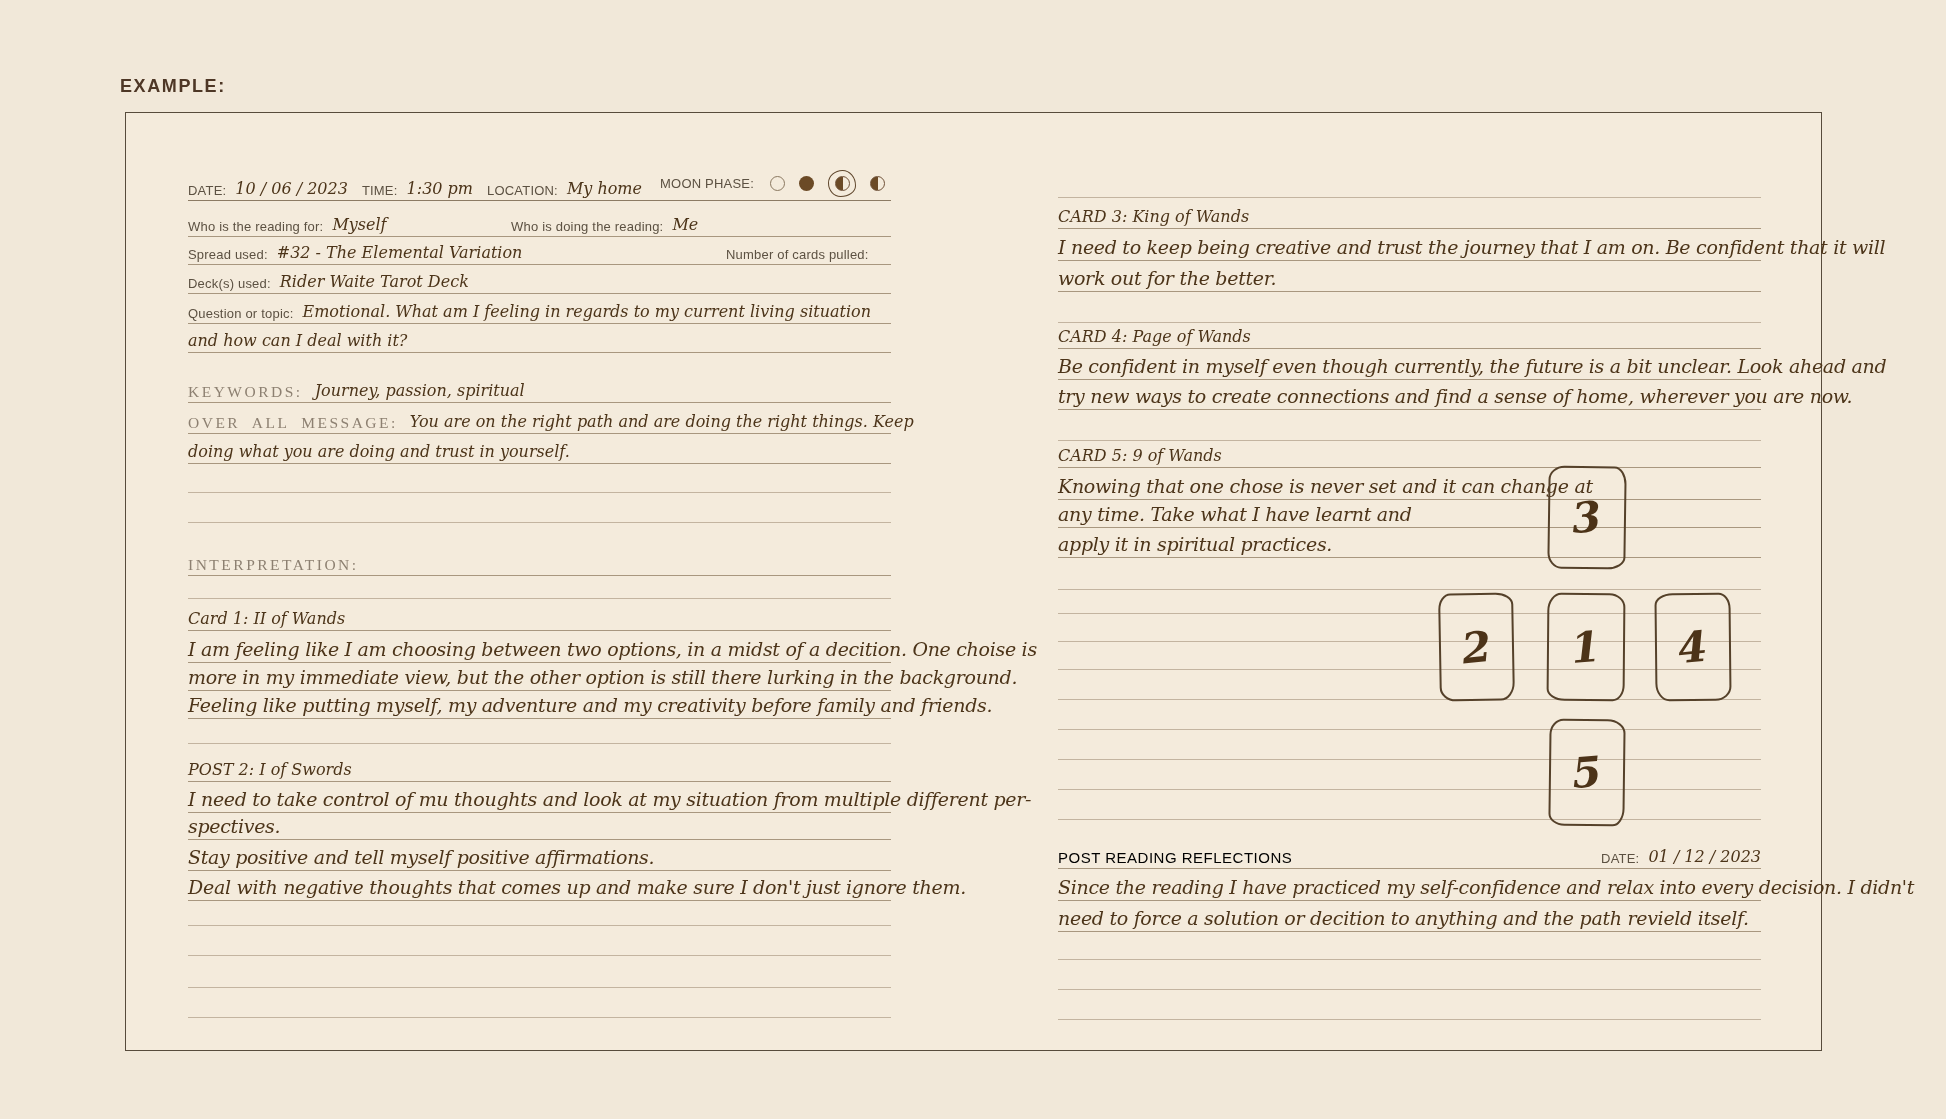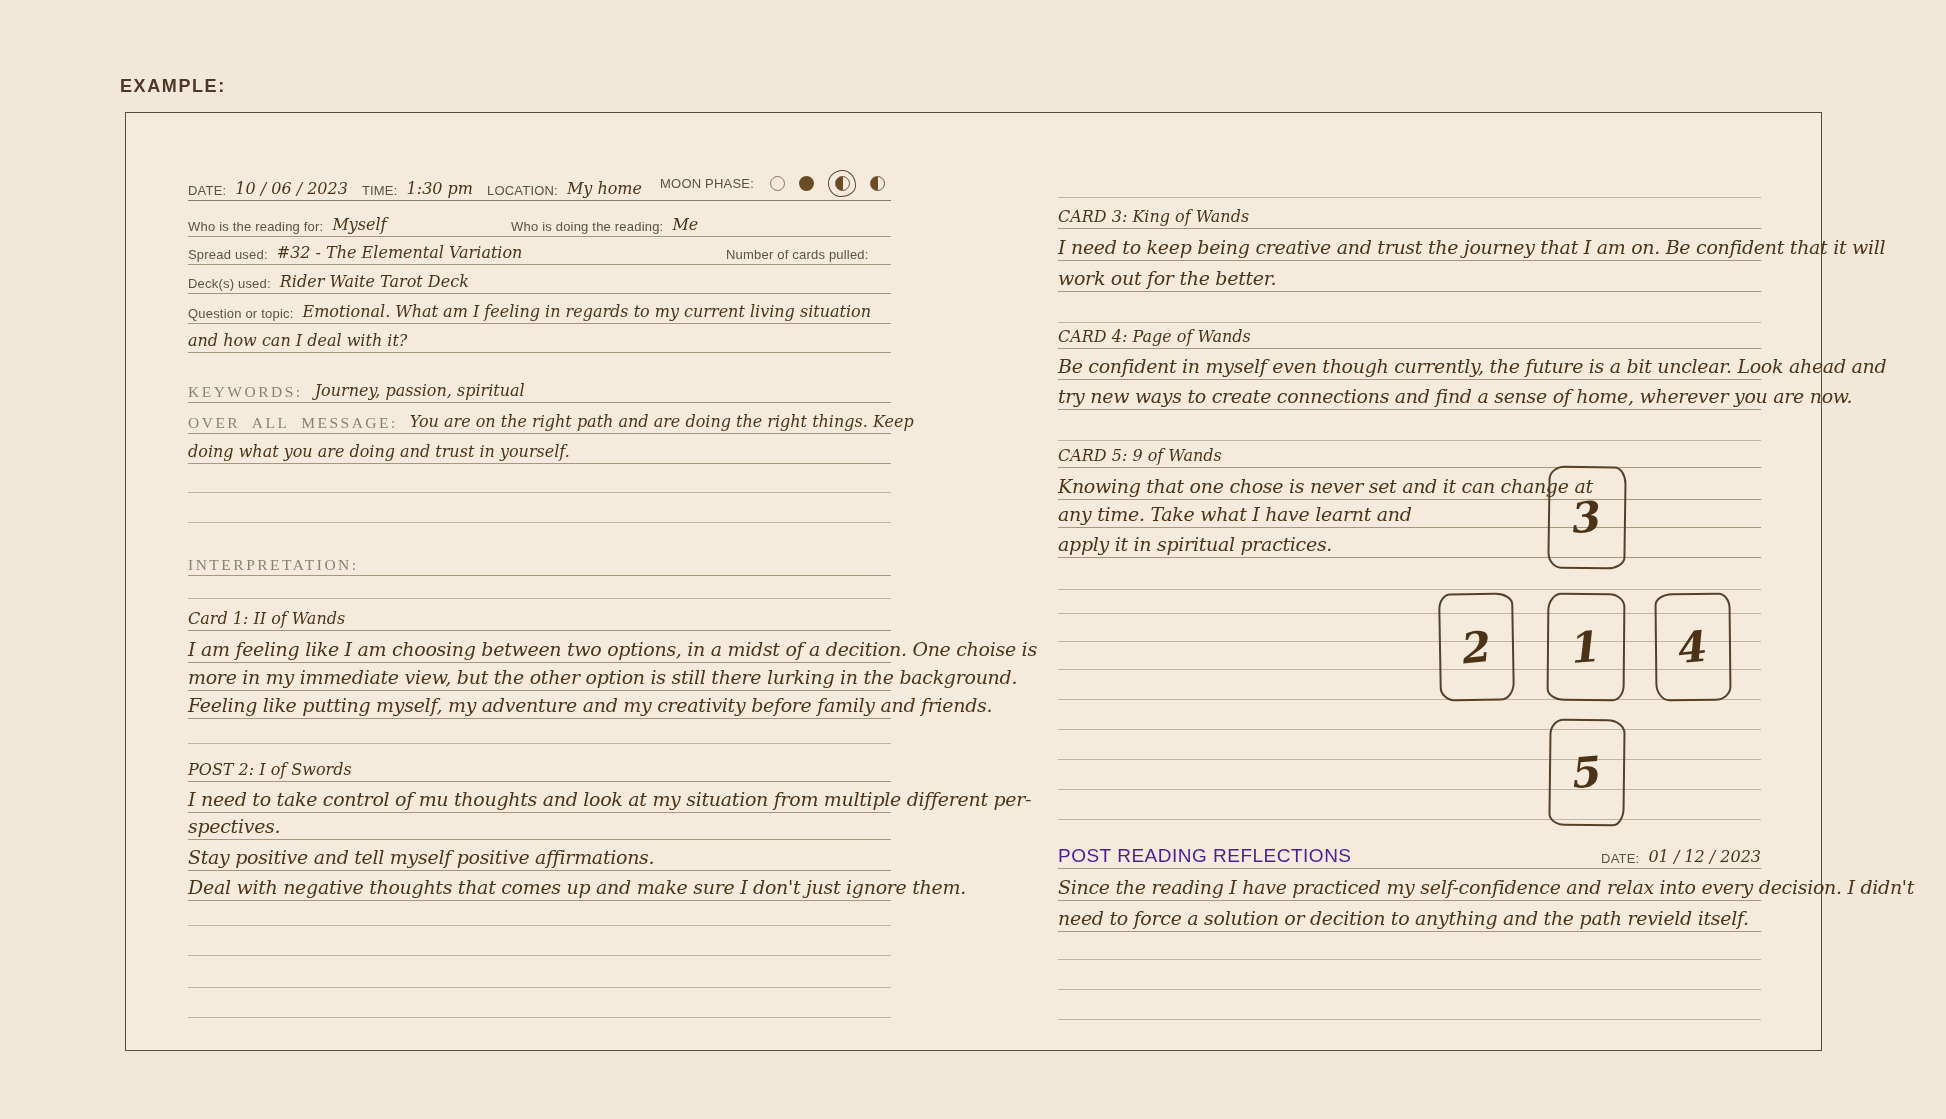--- a/index.html
+++ b/index.html
@@ -21,21 +21,21 @@
   .row.line-dark  { border-bottom:1.5px solid #8c7b64; }
   .row.line-light { border-bottom:1px solid #c3b4a0; }
   .row.gap { border-bottom:none; }
 
   .lbl { font-size:13px; color:#5c5142; letter-spacing:0.2px; margin-right:9px; white-space:nowrap; }
   .hw  { font-family:"DejaVu Serif", serif; font-style:italic; font-size:16px; color:#4c3419; white-space:nowrap; }
   .tight .hw { font-size:19px; letter-spacing:-0.3px; }
   .heading { font-family:"Liberation Serif", serif; font-size:15.5px; letter-spacing:2.5px;
     color:#8d8071; margin-right:12px; white-space:nowrap; }
   .heading.spread-words { word-spacing:6px; }
-  .pr-heading { font-size:19px; color:#4c1d95; letter-spacing:0.5px; }
+  .pr-heading { font-size:15px; color:#000000; letter-spacing:0.5px; }
 
   .pair { display:inline-flex; align-items:flex-end; }
   .abs-pair { position:absolute; bottom:3px; }
 
   .ml { margin-left:14px; }
 
   
   .moon-group { display:inline-flex; align-items:center; gap:14px; margin-left:auto; margin-right:6px;justify-content:center; }
   .moon { display:inline-block; width:15px; height:15px; border-radius:50%; box-sizing:border-box; }
   .moon.new  { border:1.5px solid #8a7860; background:transparent; }

